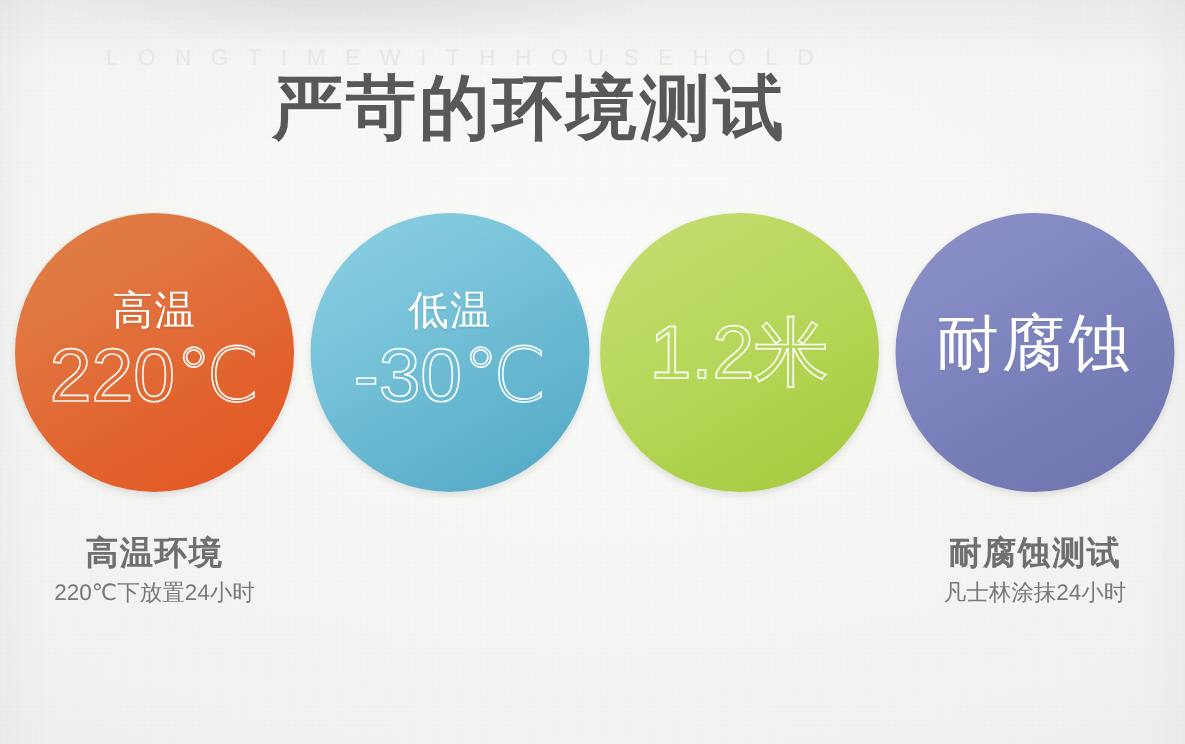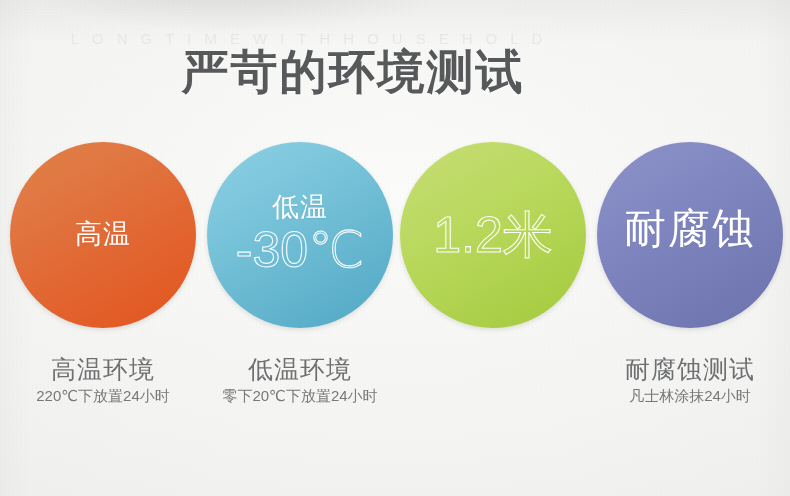--- a/index.html
+++ b/index.html
@@ -146,25 +146,25 @@
     top: 0;
     width: 196px;
     text-align: center;
     color: #6f7173;
   }
   .caption.k0 { left: 5px; }
   .caption.k1 { left: 202px; }
   .caption.k2 { left: 395px; }
   .caption.k3 { left: 592px; }
   .caption-title {
-    font-size: 25px;
+    font-size: 22px;
     line-height: 26px;
     letter-spacing: 1px;
     color: #6d6f71;
-    font-weight: 400;
+    font-weight: 700;
     margin-bottom: 4px;
   }
   .caption-line {
     font-size: 15px;
     line-height: 19px;
     letter-spacing: 0px;
     color: #76787a;
     white-space: nowrap;
   }
 </style>
@@ -177,20 +177,21 @@
   <div id="vignette"></div>
 
   <div id="watermark">LONGTIMEWITHHOUSEHOLD</div>
 
   <div id="heading">严苛的环境测试</div>
 
   <div id="circles">
 
     <div class="circle c0">
       <div class="circle-title">高温</div>
+      <div class="circle-value"><span>220℃</span></div>
     </div>
 
     <div class="circle c1">
       <div class="circle-title">低温</div>
       <div class="circle-value"><span>-30℃</span></div>
     </div>
 
     <div class="circle c2">
       <div class="circle-value"><span>1.2米</span></div>
     </div>
@@ -202,24 +203,20 @@
 
   </div>
 
   <div id="captions">
 
     <div class="caption k0">
       <div class="caption-title">高温环境</div>
       <div class="caption-line">220℃下放置24小时</div>
     </div>
 
-    <div class="caption k1">
-      <div class="caption-title">低温环境</div>
-      <div class="caption-line">零下20℃下放置24小时</div>
-    </div>
 
 
     <div class="caption k3">
       <div class="caption-title">耐腐蚀测试</div>
       <div class="caption-line">凡士林涂抹24小时</div>
     </div>
 
   </div>
 
 </div>

